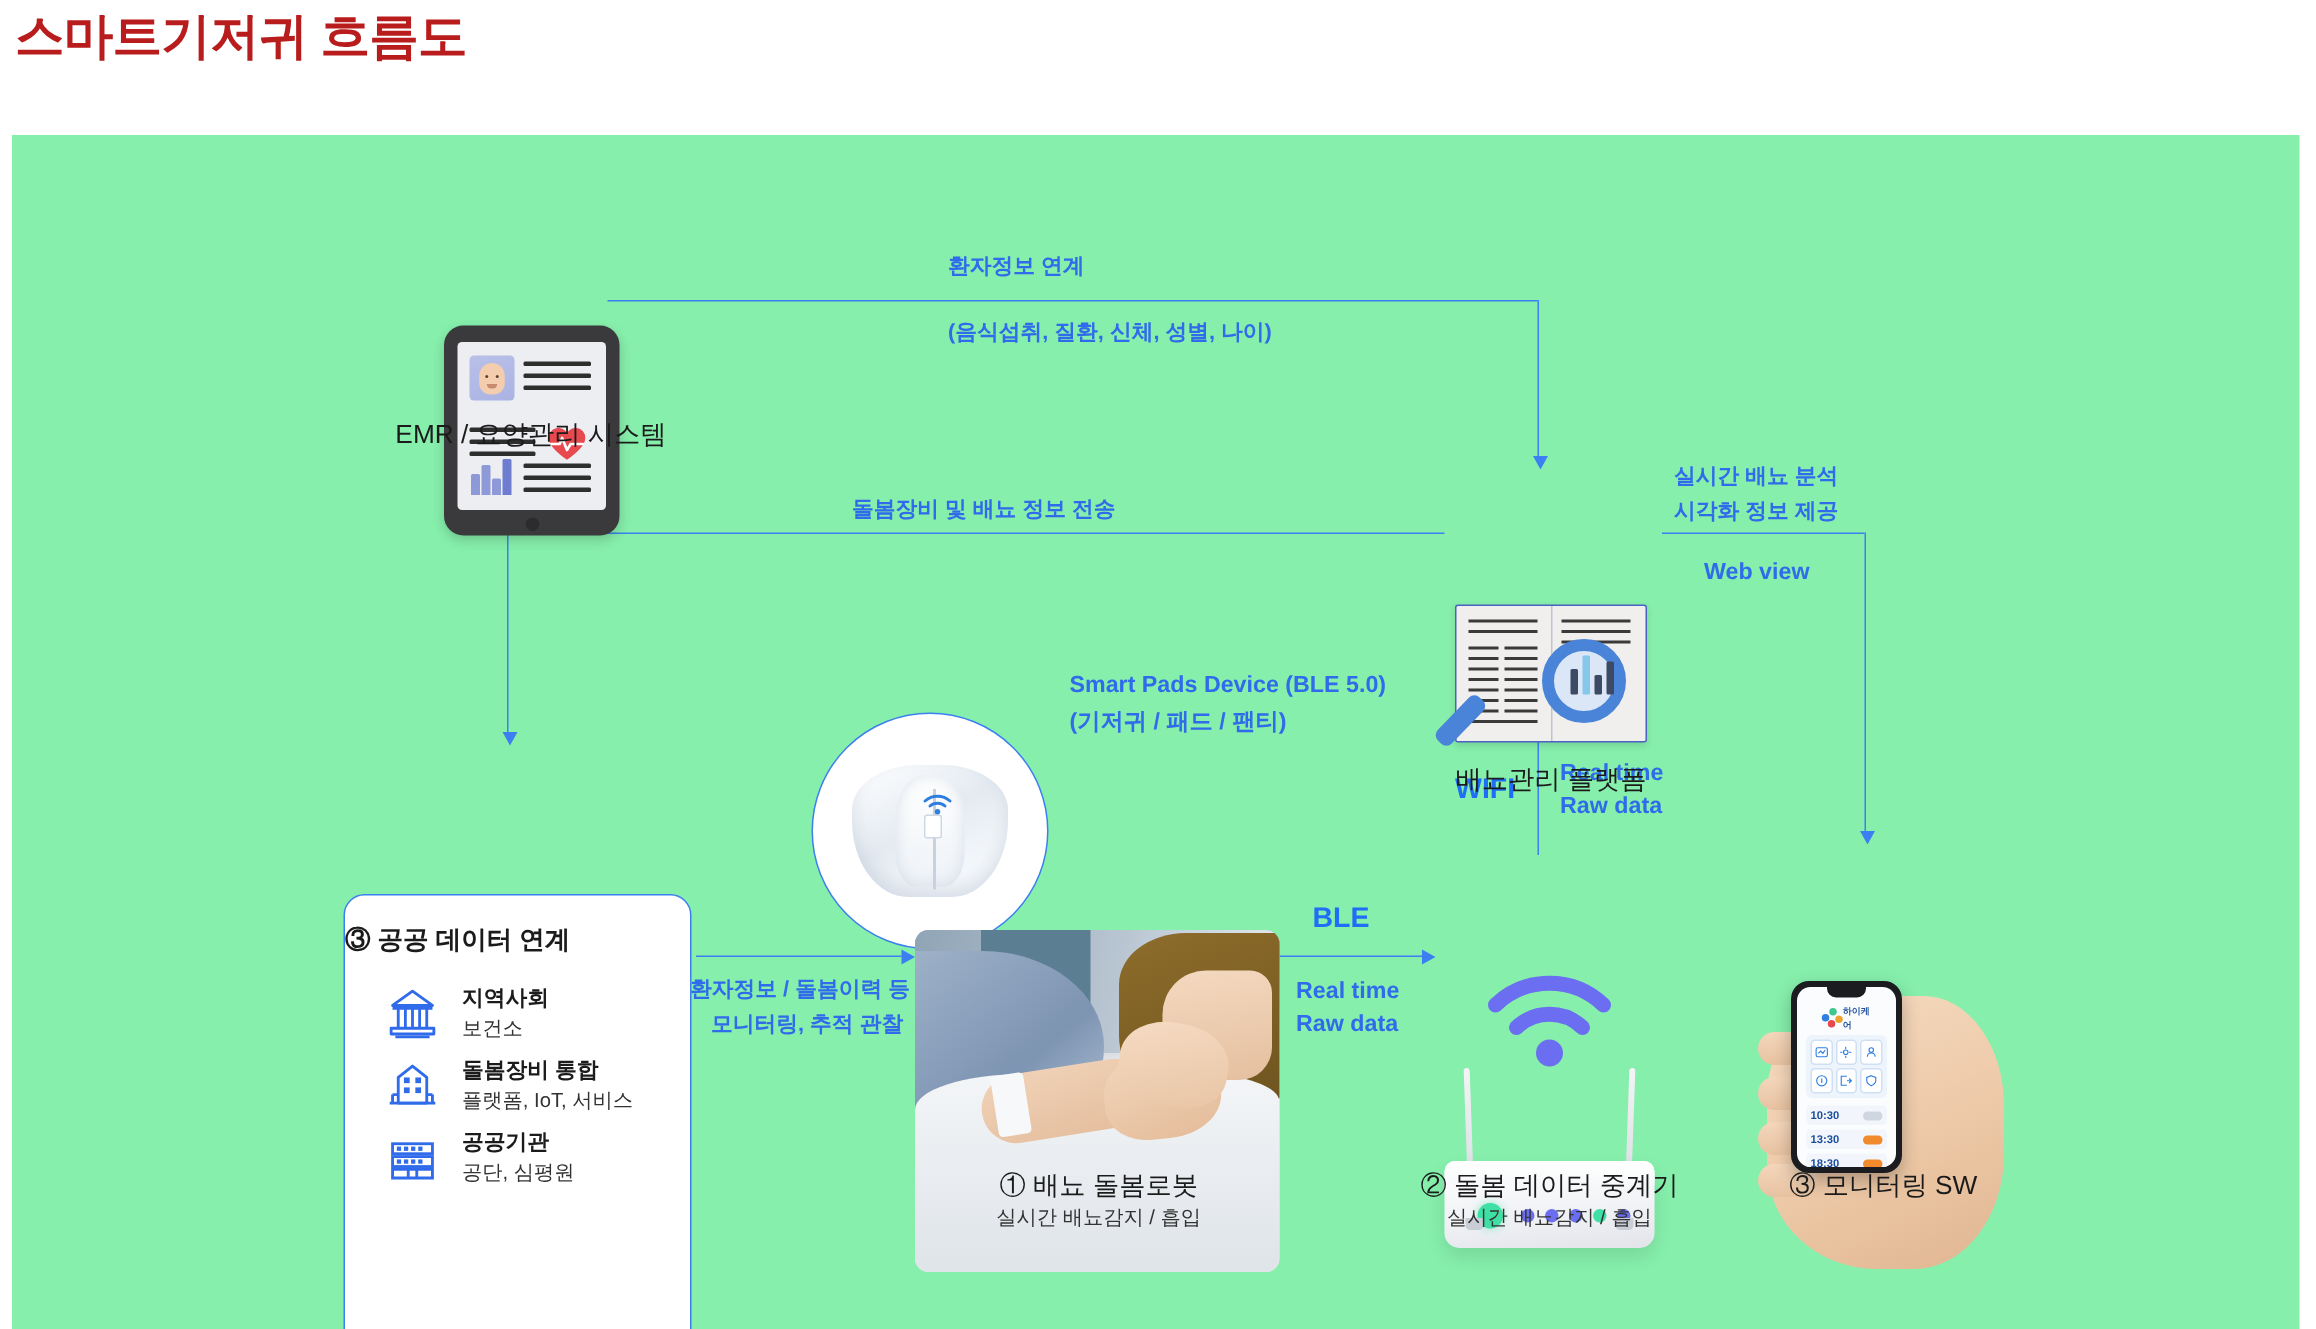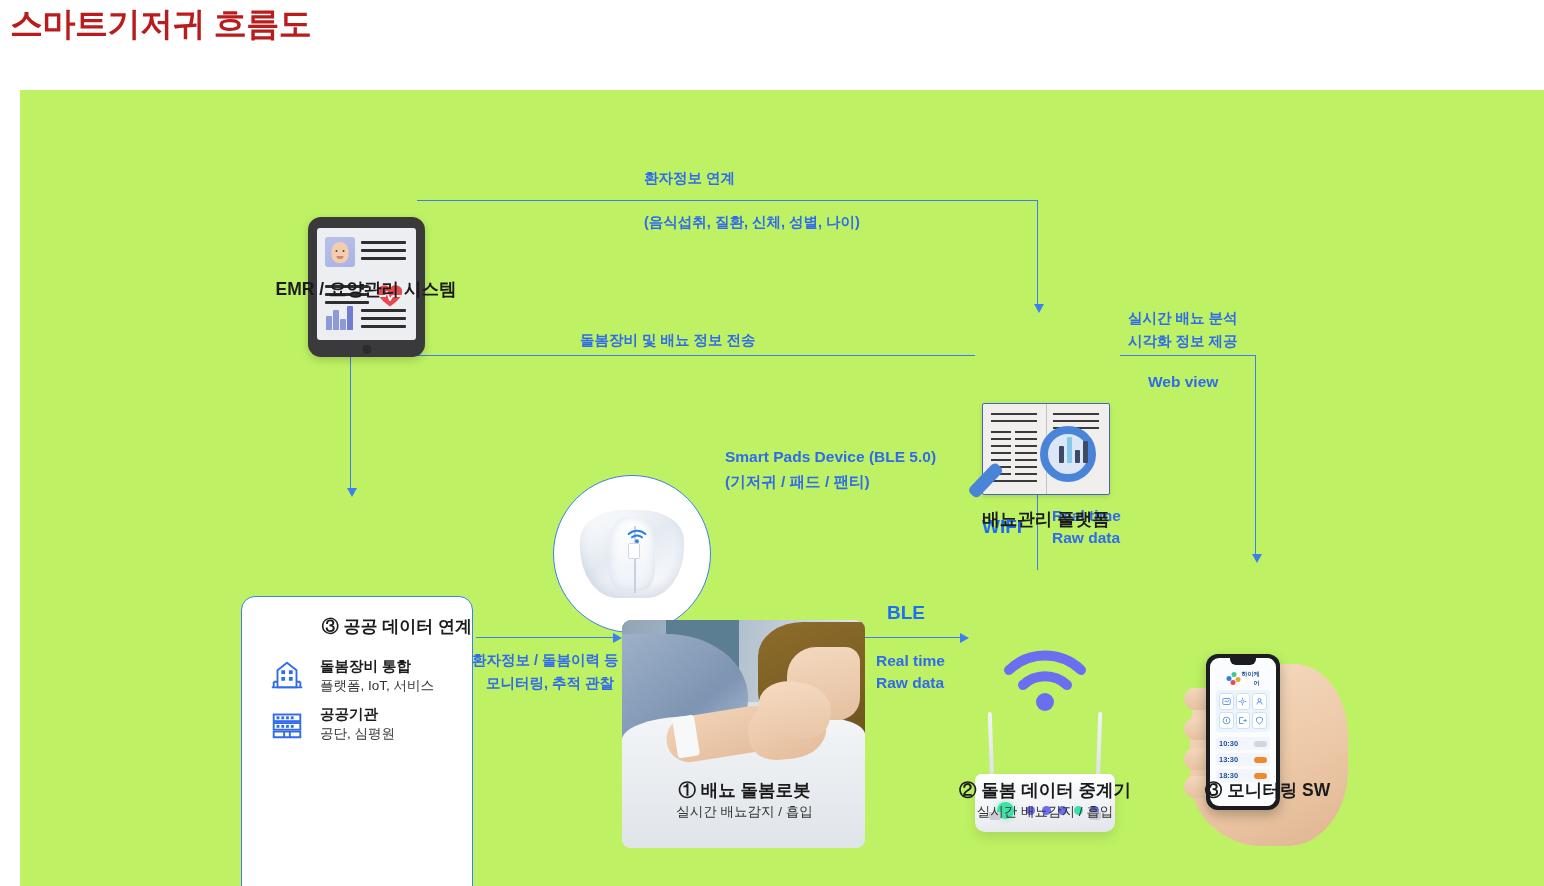--- a/index.html
+++ b/index.html
@@ -11,30 +11,30 @@
   }
   #root { position: relative; width: 1544px; height: 886px; }
 
   .page-title {
     position: absolute; left: 10px; top: 2px;
     font-size: 33px; font-weight: bold; color: #b91c1c;
     letter-spacing: -0.5px;
   }
 
   .canvas {
-    position: absolute; left: 20px; top: 90px;
+    position: absolute; left: 8px; top: 90px;
     width: 1525px; height: 796px;
-    background: #bef264;
+    background: #86efac;
   }
 
   
   .abs { position: absolute; }
   .lbl { color: #2f6bea; font-weight: bold; font-size: 14.5px; line-height: 21px; white-space: nowrap; }
   .lbl-en { color: #2f6bea; font-weight: bold; font-size: 15.5px; line-height: 21px; white-space: nowrap; }
-  .node-title { font-size: 17.5px; font-weight: bold; color: #1b1b1b; white-space: nowrap; text-align: center; }
+  .node-title { font-size: 17.5px; font-weight: normal; color: #1b1b1b; white-space: nowrap; text-align: center; }
   .node-sub { font-size: 13.5px; color: #333; white-space: nowrap; text-align: center; margin-top: 3px; }
 
   .hline { position: absolute; height: 0; border-top: 1.6px solid #3b7ff0; }
   .vline { position: absolute; width: 0; border-left: 1.6px solid #3b7ff0; }
   .arrow-down::after {
     content: ""; position: absolute; left: -4.2px; bottom: -8px;
     border-left: 5px solid transparent; border-right: 5px solid transparent;
     border-top: 9px solid #3b7ff0;
   }
   .arrow-up::after {
@@ -172,24 +172,23 @@
 
   
   .phone-wrap { position: absolute; left: 1158px; top: 558px; width: 178px; height: 200px; }
   .hand {
     position: absolute; left: 12px; top: 16px; width: 158px; height: 182px;
     background: linear-gradient(155deg,#f6dcc2,#ecc7a5 60%,#e0b591);
     border-radius: 44% 34% 38% 46% / 36% 40% 42% 38%;
   }
   .finger { position: absolute; left: 6px; background: linear-gradient(180deg,#f4d7bc,#e7c2a1); border-radius: 14px; width: 44px; height: 22px; }
   .phone {
-    position: absolute; left: 28px; top: 6px; width: 74px; height: 156px;
+    position: absolute; left: 28px; top: 6px; width: 74px; height: 128px;
     background: #1b1c1f; border-radius: 12px; padding: 4px;
     box-shadow: 0 5px 12px rgba(0,0,0,.25);
-    text-align: right;
   }
   .phone-screen { width: 100%; height: 100%; background: #fbfcfe; border-radius: 9px; overflow: hidden; position: relative; }
   .phone-notch { position: absolute; left: 50%; top: 0; transform: translateX(-50%); width: 26px; height: 7px; background: #1b1c1f; border-radius: 0 0 6px 6px; }
   .app-logo { position: absolute; left: 50%; top: 12px; transform: translateX(-50%); display: flex; align-items: center; gap: 3px; }
   .logo-mark { width: 14px; height: 14px; position: relative; }
   .logo-mark i { position: absolute; width: 5px; height: 5px; border-radius: 50%; }
   .logo-text { font-size: 6px; font-weight: bold; color: #1b4f9c; }
   .app-grid { position: absolute; left: 6px; top: 32px; right: 6px; background: #eef4fc; border-radius: 4px; padding: 3px; display: grid; grid-template-columns: repeat(3,1fr); gap: 2px; }
   .app-tile { background: #fff; border: .6px solid #cfe0f4; border-radius: 3px; height: 17px; display: flex; align-items: center; justify-content: center; }
   .app-tile svg { width: 9px; height: 9px; }
@@ -198,21 +197,21 @@
   .app-time { font-size: 7.5px; font-weight: bold; color: #1b4f9c; }
   .app-pill { width: 13px; height: 6px; border-radius: 4px; background: #f08a2c; }
   .app-pill.gray { background: #cfd6e0; }
 
   
   .pub-card {
     position: absolute; left: 221px; top: 506px; width: 232px; height: 316px;
     background: #ffffff; border: 1.5px solid #3b7ff0; border-radius: 14px;
     padding: 18px 0 0 0;
   }
-  .pub-title { text-align: right; font-size: 17px; font-weight: bold; color: #1b1b1b; }
+  .pub-title { text-align: left; font-size: 17px; font-weight: bold; color: #1b1b1b; }
   .pub-list { margin-top: 14px; }
   .pub-item { display: flex; align-items: center; gap: 14px; padding: 5px 0 5px 26px; }
   .pub-ico { width: 38px; height: 38px; flex: 0 0 38px; }
   .pub-ico svg { width: 100%; height: 100%; }
   .pub-name { font-size: 14.5px; font-weight: bold; color: #1b1b1b; line-height: 19px; white-space: nowrap; }
   .pub-desc { font-size: 13.5px; color: #333; line-height: 19px; white-space: nowrap; }
 </style>
 </head>
 <body>
 
@@ -455,20 +454,32 @@
           </div>
         </div>
       </div>
     </div>
     <div class="abs node-title" style="left:1140px; top:688px; width:215px;">③ 모니터링 SW</div>
 
     <div class="pub-card">
       <div class="pub-title">③ 공공 데이터 연계</div>
       <div class="pub-list">
 
+        <div class="pub-item">
+          <span class="pub-ico">
+            <svg viewBox="0 0 40 40">
+                <path d="M6 16h28M20 4l14 10H6zM10 16v14M15 16v14M20 16v14M25 16v14M30 16v14M5 30h30v4H5z" fill="none" stroke="#2f6bea" stroke-width="2" stroke-linejoin="round"></path>
+                <path d="M8 35h24v2H8z" fill="#2f6bea"></path>
+              </svg>
+          </span>
+          <span>
+            <span class="pub-name">지역사회</span><br>
+            <span class="pub-desc">보건소</span>
+          </span>
+        </div>
 
         <div class="pub-item">
           <span class="pub-ico">
             <svg viewBox="0 0 40 40">
                 <path d="M10 14l10-8 10 8v18H10z" fill="none" stroke="#2f6bea" stroke-width="2" stroke-linejoin="round"></path>
                 <rect x="14" y="14" width="4" height="4" fill="#2f6bea"></rect>
                 <rect x="22" y="14" width="4" height="4" fill="#2f6bea"></rect>
                 <rect x="14" y="21" width="4" height="4" fill="#2f6bea"></rect>
                 <rect x="22" y="21" width="4" height="4" fill="#2f6bea"></rect>
                 <path d="M4 32h32M6 26v6M34 26v6M6 26h4M30 26h4" fill="none" stroke="#2f6bea" stroke-width="2"></path>

